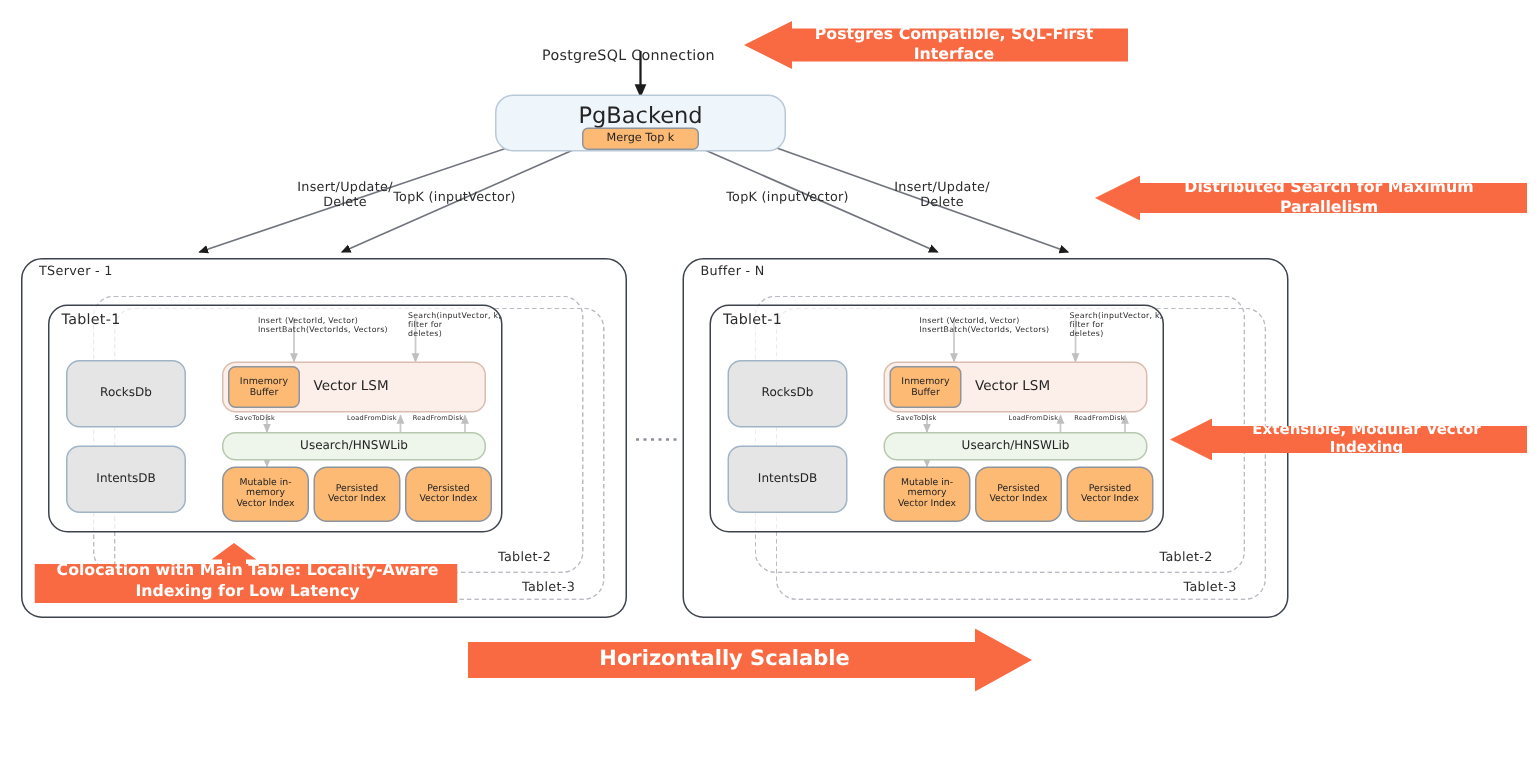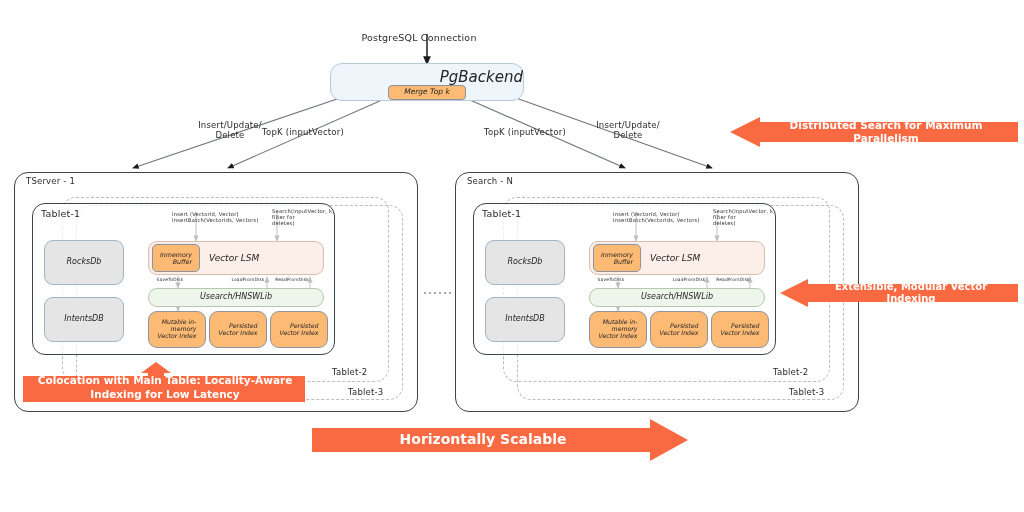--- a/index.html
+++ b/index.html
@@ -15,22 +15,22 @@
   .hand{
     font-family:"DejaVu Sans","Liberation Sans",sans-serif;
     color:#2b2b2b;letter-spacing:.2px;
     display:flex;align-items:center;justify-content:center;
     text-align:center;line-height:1.15;white-space:pre-line;
   }
 
   
   .node{
     border:1.2px solid #5f6570;border-radius:9px;background:#ffffff;
-    display:flex;align-items:center;justify-content:center;text-align:right;
-    color:#242424;line-height:1.12;white-space:pre-line;font-style:italic;
+    display:flex;align-items:center;justify-content:center;text-align:center;
+    color:#242424;line-height:1.12;white-space:pre-line;
   }
   .node.blue{background:#e5e5e5;border-color:#9fb4c6;}
   .node.peach{background:#fcefe9;border-color:#d9bdb0;}
   .node.green{background:#eef5ea;border-color:#b6c9ae;}
   .node.plain{background:#fdba74;border-color:#8e949d;}
   .node.pg{background:#eef5fb;border-color:#b9c9d8;border-radius:12px;}
 
   .container{
     border:1.4px solid #3d434b;border-radius:14px;background:transparent;
   }
@@ -140,21 +140,21 @@
 
   <div class="abs node plain" style="left:148px;top:311px;width:58px;height:37px;font-size:6.2px;">Mutable in-
 memory
 Vector Index</div>
   <div class="abs node plain" style="left:209px;top:311px;width:58px;height:37px;font-size:6.2px;">Persisted
 Vector Index</div>
   <div class="abs node plain" style="left:270px;top:311px;width:58px;height:37px;font-size:6.2px;">Persisted
 Vector Index</div>
 
   <div class="abs container" style="left:455px;top:172px;width:404px;height:240px;"></div>
-  <div class="corner-label hand" style="left:467px;top:177px;font-size:8.5px;">Search - N</div>
+  <div class="corner-label hand" style="left:467px;top:177px;font-size:8.5px;">Buffer - N</div>
 
   <div class="abs dashbox" style="left:517px;top:205px;width:327px;height:195px;"></div>
   <div class="corner-label hand" style="left:789px;top:388px;font-size:8.5px;">Tablet-3</div>
 
   <div class="abs dashbox" style="left:503px;top:197px;width:327px;height:185px;"></div>
   <div class="corner-label hand" style="left:773px;top:368px;font-size:8.5px;">Tablet-2</div>
 
   <div class="abs" style="left:473px;top:203px;width:303px;height:152px;border:1.4px solid #3d434b;border-radius:13px;background:rgba(255,255,255,0.72);"></div>
   <div class="corner-label hand" style="left:482px;top:209px;font-size:9.5px;">Tablet-1</div>
 
@@ -179,20 +179,26 @@
   <div class="abs node green" style="left:589px;top:288px;width:176px;height:19px;font-size:8px;">Usearch/HNSWLib</div>
 
   <div class="abs node plain" style="left:589px;top:311px;width:58px;height:37px;font-size:6.2px;">Mutable in-
 memory
 Vector Index</div>
   <div class="abs node plain" style="left:650px;top:311px;width:58px;height:37px;font-size:6.2px;">Persisted
 Vector Index</div>
   <div class="abs node plain" style="left:711px;top:311px;width:58px;height:37px;font-size:6.2px;">Persisted
 Vector Index</div>
 
+  <div class="callout" style="left:490px;top:14px;width:262px;height:32px;font-size:10.5px;">
+    <svg class="abs" style="left:0;top:0;width:262px;height:32px;" viewBox="0 0 262 32" preserveAspectRatio="none">
+      <path d="M38,5 L262,5 L262,27 L38,27 L38,32 L6,16 L38,0 Z" fill="#f96a43"></path>
+    </svg>
+    <span class="txt" style="margin-left:30px;">Postgres Compatible, SQL-First Interface</span>
+  </div>
 
   <div class="callout" style="left:726px;top:117px;width:292px;height:30px;font-size:10.5px;">
     <svg class="abs" style="left:0;top:0;width:292px;height:30px;" viewBox="0 0 292 30" preserveAspectRatio="none">
       <path d="M34,5 L292,5 L292,25 L34,25 L34,30 L4,15 L34,0 Z" fill="#f96a43"></path>
     </svg>
     <span class="txt" style="margin-left:28px;">Distributed Search for Maximum Parallelism</span>
   </div>
 
   <div class="callout" style="left:776px;top:279px;width:242px;height:28px;font-size:10px;">
     <svg class="abs" style="left:0;top:0;width:242px;height:28px;" viewBox="0 0 242 28" preserveAspectRatio="none">

